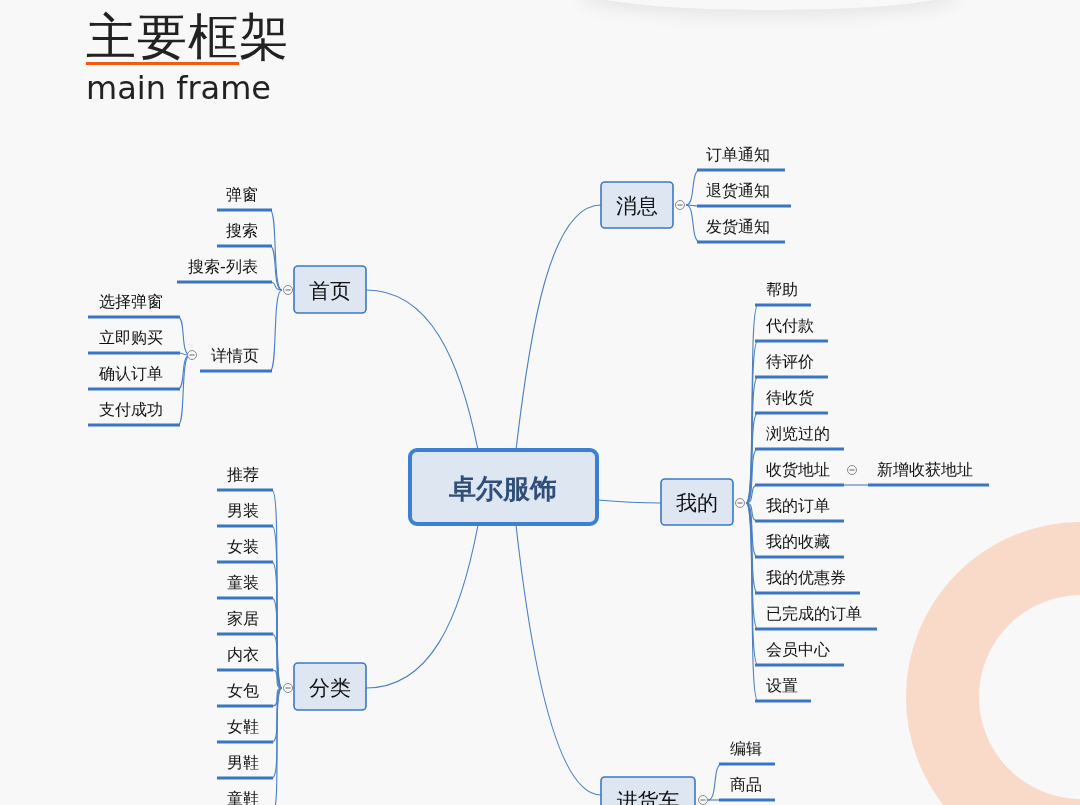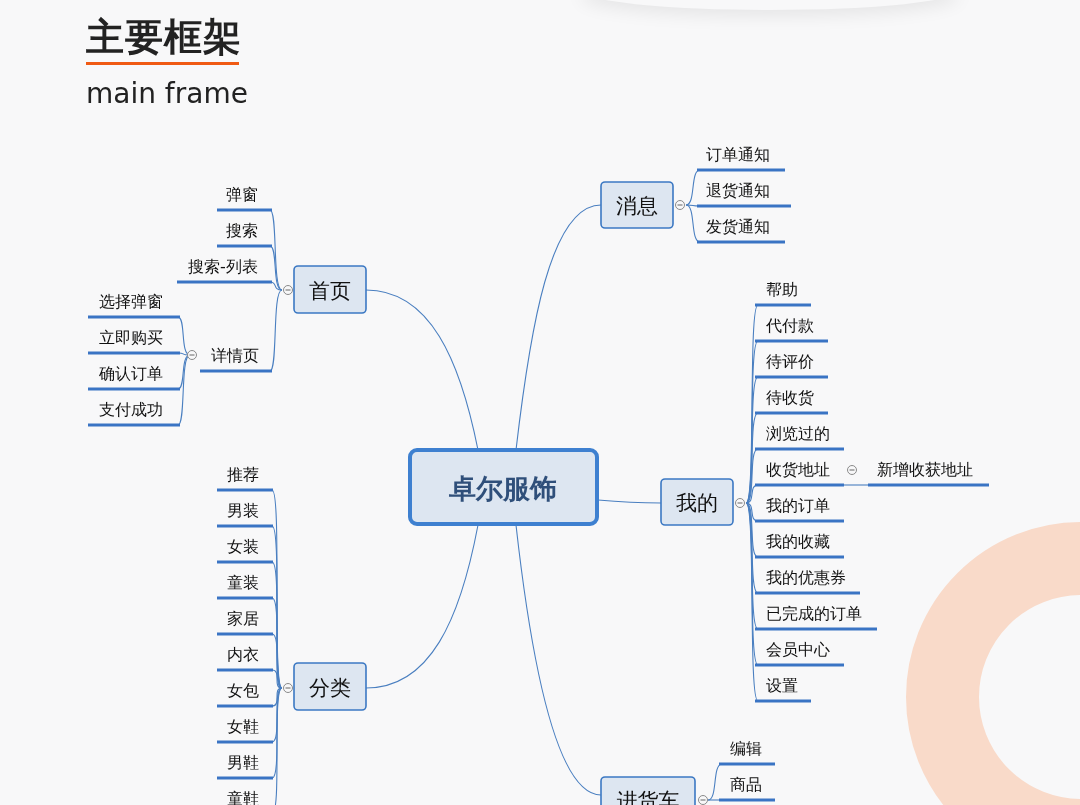--- a/index.html
+++ b/index.html
@@ -9,25 +9,25 @@
     font-family:"DejaVu Sans","Liberation Sans",sans-serif;
   }
   .top-shadow {
     position:absolute; left:580px; top:-30px; width:380px; height:40px;
     border-radius:50%;
     box-shadow:0 6px 18px rgba(0,0,0,0.08);
     background:#f8f8f9;
   }
   .heading { position:absolute; left:86px; top:14px; }
   .heading .cn {
-    font-size:38px; color:#222; letter-spacing:1px; line-height:46px;
-    font-weight:700;
+    font-size:50px; color:#222; letter-spacing:1px; line-height:46px;
+    font-weight:400;
   }
   .heading .rule { width:153px; height:3px; background:#f05a14; margin-top:2px; }
-  .heading .en { font-size:28px; color:#222; line-height:34px; margin-top:12px; }
+  .heading .en { font-size:32px; color:#222; line-height:34px; margin-top:6px; }
   .ring {
     position:absolute; left:906px; top:522px; width:350px; height:350px;
     border-radius:50%;
     border:73px solid #f9dac9;
     box-sizing:border-box;
   }
   svg#map { position:absolute; left:0; top:0; }
   .node-box { fill:#dde6f1; stroke:#3b78c3; stroke-width:1.6; }
   .root-box { fill:#dde6f1; stroke:#3e80d0; stroke-width:4; }
   .node-text { font-size:21px; fill:#111; }

